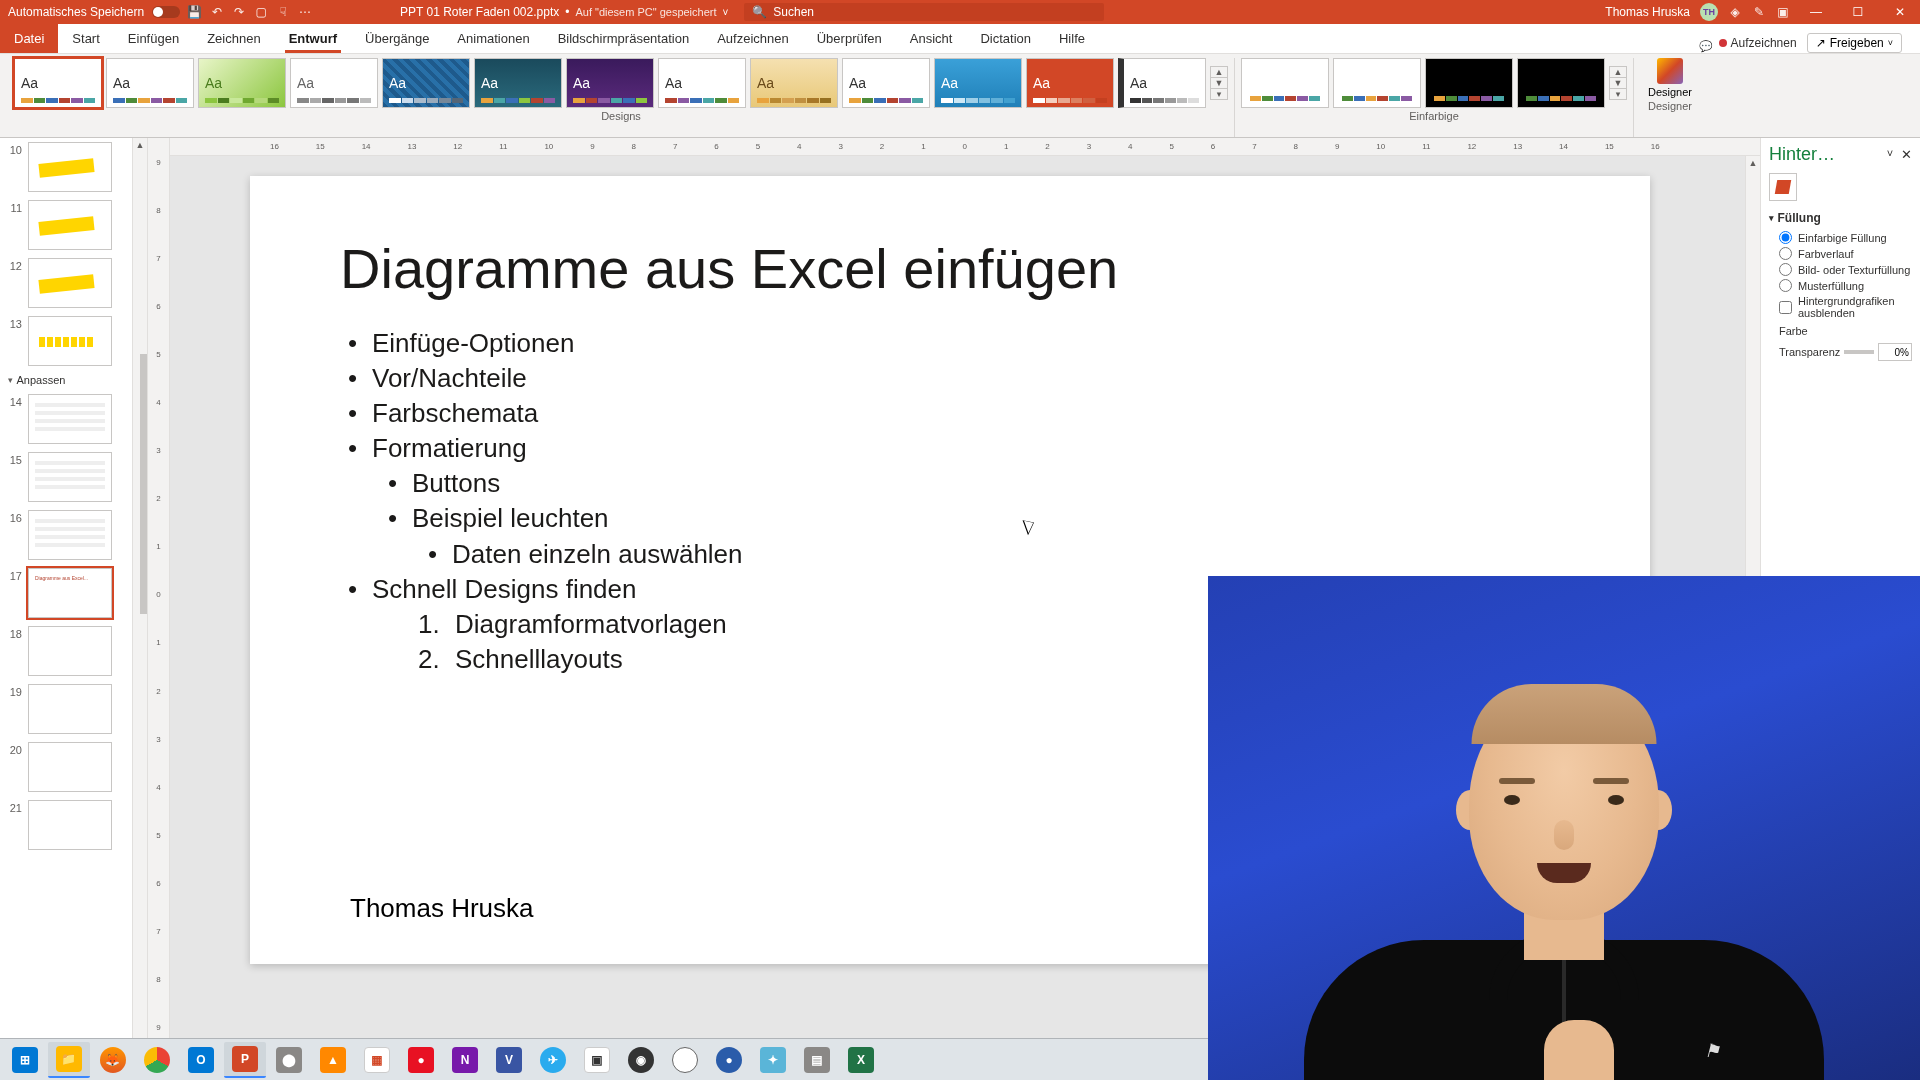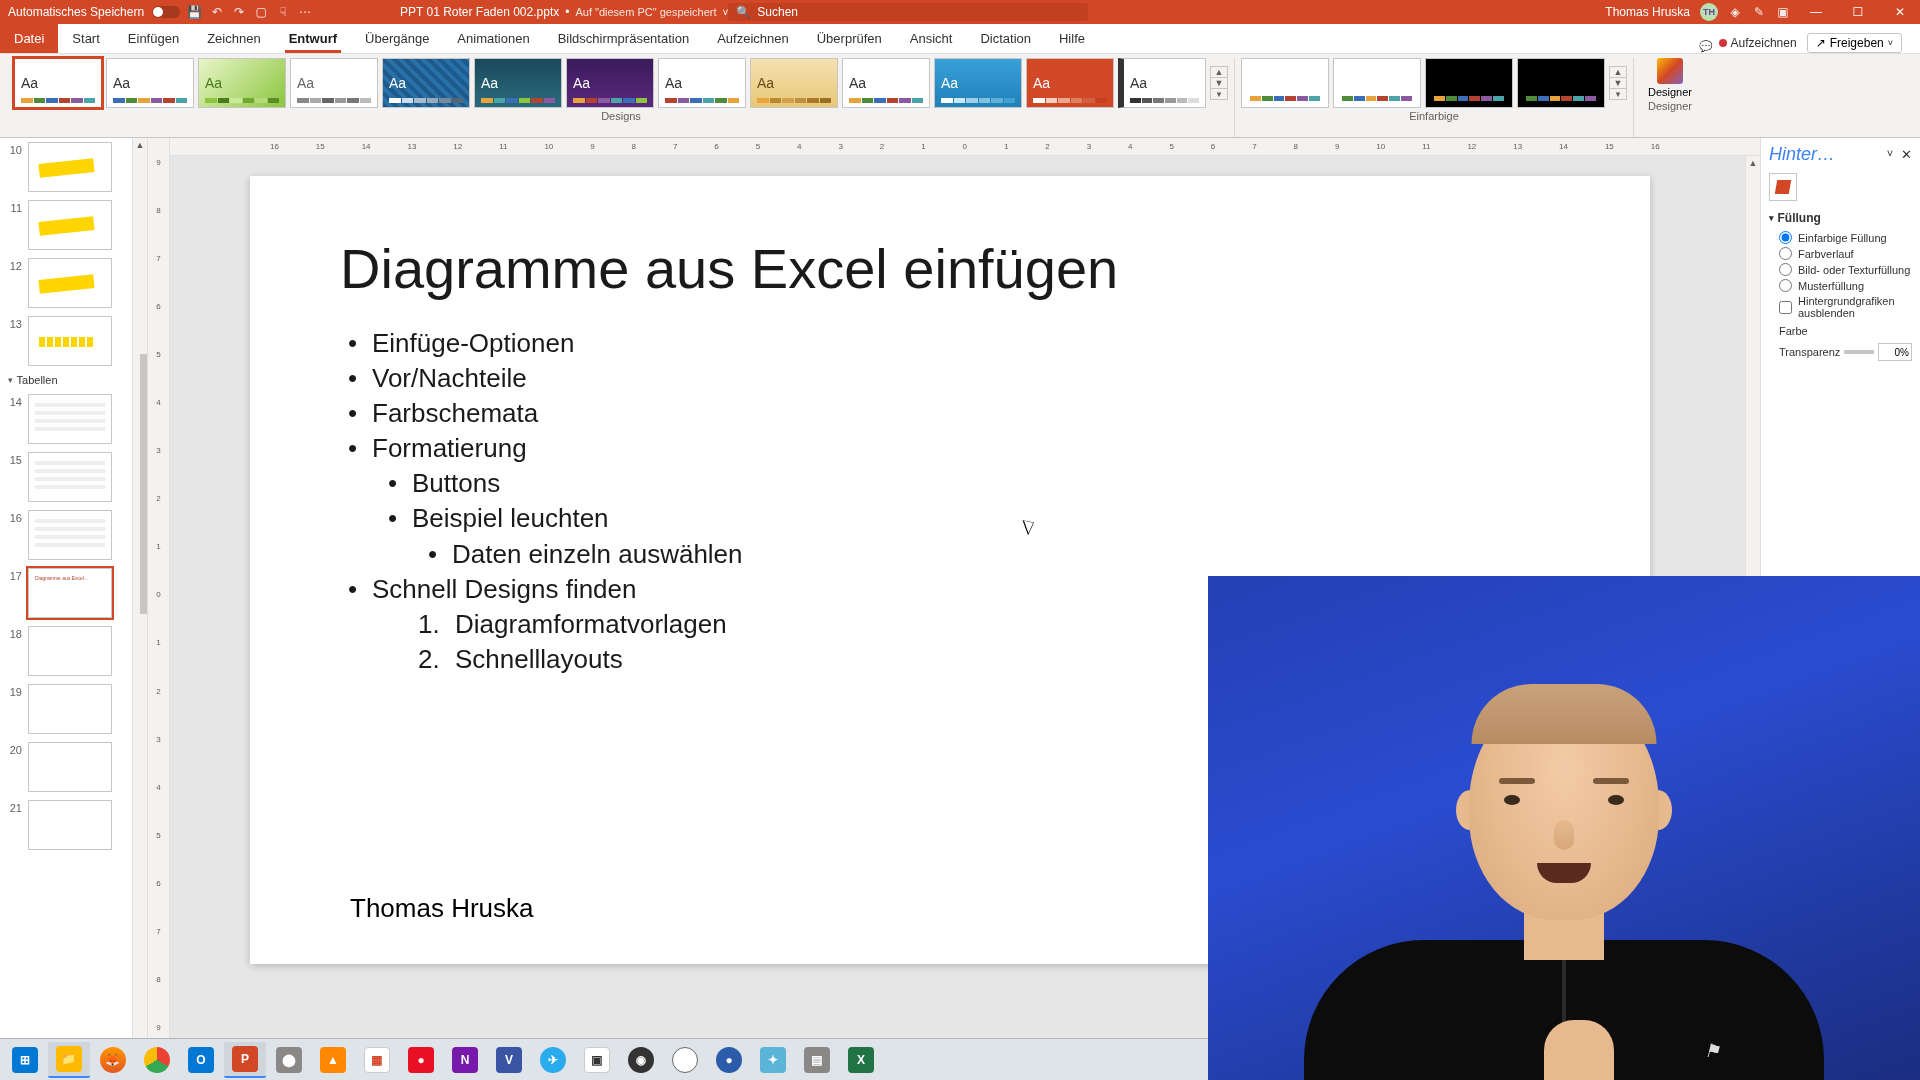--- a/index.html
+++ b/index.html
@@ -4,21 +4,21 @@
 <style>
 * { margin: 0; padding: 0; box-sizing: border-box; font-family: "Segoe UI", Arial, sans-serif; }
 html, body { width: 1920px; height: 1080px; overflow: hidden; background: #fff; }
 
 
 .titlebar{height:24px;background:#d24726;display:flex;align-items:center;color:#fff;font-size:12px;position:relative;}
 .titlebar .left{display:flex;align-items:center;gap:8px;padding-left:8px;}
 .titlebar .autosave-switch{width:28px;height:12px;border-radius:6px;background:#a63a1e;position:relative;}
 .titlebar .autosave-switch::after{content:"";position:absolute;left:1px;top:1px;width:10px;height:10px;border-radius:50%;background:#fff;}
 .titlebar .ico{width:14px;height:14px;display:inline-flex;align-items:center;justify-content:center;font-size:12px;color:#fff;opacity:.9;}
-.titlebar .center{position:absolute;left:400px;right:0;display:flex;align-items:center;}
+.titlebar .center{position:absolute;left:400px;right:0;display:flex;align-items:center;gap:16px;}
 .titlebar .doc-name{display:flex;align-items:center;gap:6px;}
 .titlebar .saved{font-size:11px;opacity:.85;}
 .titlebar .search{background:#c33f20;width:360px;height:18px;border-radius:2px;display:flex;align-items:center;padding:0 8px;gap:6px;font-size:12px;}
 .titlebar .right{position:absolute;right:0;display:flex;align-items:center;gap:10px;padding-right:4px;}
 .titlebar .avatar{width:18px;height:18px;border-radius:50%;background:#b9e0b1;color:#6b3fa0;font-size:9px;display:flex;align-items:center;justify-content:center;font-weight:bold;}
 .titlebar .winbtn{width:32px;height:24px;display:flex;align-items:center;justify-content:center;font-size:12px;}
 
 
 .menubar{height:30px;background:#fff;border-bottom:1px solid #e1dfdd;display:flex;align-items:flex-end;}
 .menubar .tabs{display:flex;height:100%;align-items:flex-start;}
@@ -103,21 +103,21 @@
 .cursor-arrow::after{content:"";position:absolute;left:1px;top:1px;border-left:8px solid #fff;border-top:5px solid transparent;border-bottom:8px solid transparent;transform:rotate(-20deg);}
 
 
 .editor-scroll{position:absolute;right:0;top:18px;bottom:0;width:15px;background:#f3f2f1;border-left:1px solid #e1dfdd;display:flex;flex-direction:column;align-items:center;}
 .editor-scroll .arr{height:14px;font-size:9px;color:#605e5c;display:flex;align-items:center;justify-content:center;width:100%;}
 .editor-scroll .track{flex:1;position:relative;width:100%;}
 
 
 .format-pane{width:160px;background:#fff;border-left:1px solid #e1dfdd;padding:6px 8px;font-size:13px;color:#323130;}
 .format-pane .fp-header{display:flex;align-items:center;justify-content:space-between;margin-bottom:8px;}
-.format-pane .fp-title{font-size:18px;color:#3b82f6;font-style:italic;}
+.format-pane .fp-title{font-size:18px;color:#15803d;}
 .format-pane .fp-cat{width:28px;height:28px;border:1px solid #c8c6c4;display:flex;align-items:center;justify-content:center;margin-bottom:10px;}
 .format-pane .fp-cat .bucket{width:14px;height:14px;background:#d24726;transform:skew(-10deg);} 
 .format-pane .fp-section{font-size:12px;font-weight:600;margin:6px 0;display:flex;align-items:center;gap:4px;}
 .format-pane .fp-section::before{content:"▾";font-size:9px;}
 .format-pane label{font-size:11px;display:flex;align-items:center;gap:6px;margin:3px 0 3px 10px;white-space:nowrap;overflow:hidden;}
 .format-pane input[type=radio],.format-pane input[type=checkbox]{margin:0;}
 .format-pane .row{display:flex;justify-content:space-between;align-items:center;font-size:11px;margin:6px 0 4px 10px;}
 .format-pane .spin{width:34px;height:18px;border:1px solid #c8c6c4;font-size:10px;text-align:right;padding-right:2px;}
 
 
@@ -453,21 +453,21 @@
           <div class="sp-th">
             <div class="yellowbar" style="left: 10px; top: 18px; width: 55px; height: 14px; transform: rotate(-6deg);"></div>
           </div>
         </div>
         <div class="sp-item">
           <div class="sp-num">13</div>
           <div class="sp-th">
             <div style="position: absolute; left: 10px; top: 20px; width: 55px; height: 10px; background: repeating-linear-gradient(90deg, rgb(255, 213, 0) 0px, rgb(255, 213, 0) 6px, rgb(255, 255, 255) 6px, rgb(255, 255, 255) 8px);"></div>
           </div>
         </div>
-        <div class="sp-section">Tabellen</div>
+        <div class="sp-section">Anpassen</div>
         <div class="sp-item">
           <div class="sp-num">14</div>
           <div class="sp-th">
             <div style="position: absolute; inset: 8px 6px; background: repeating-linear-gradient(rgb(238, 238, 238) 0px, rgb(238, 238, 238) 4px, rgb(255, 255, 255) 4px, rgb(255, 255, 255) 8px);"></div>
           </div>
         </div>
         <div class="sp-item">
           <div class="sp-num">15</div>
           <div class="sp-th">
             <div style="position: absolute; inset: 8px 6px; background: repeating-linear-gradient(rgb(238, 238, 238) 0px, rgb(238, 238, 238) 4px, rgb(255, 255, 255) 4px, rgb(255, 255, 255) 8px);"></div>

